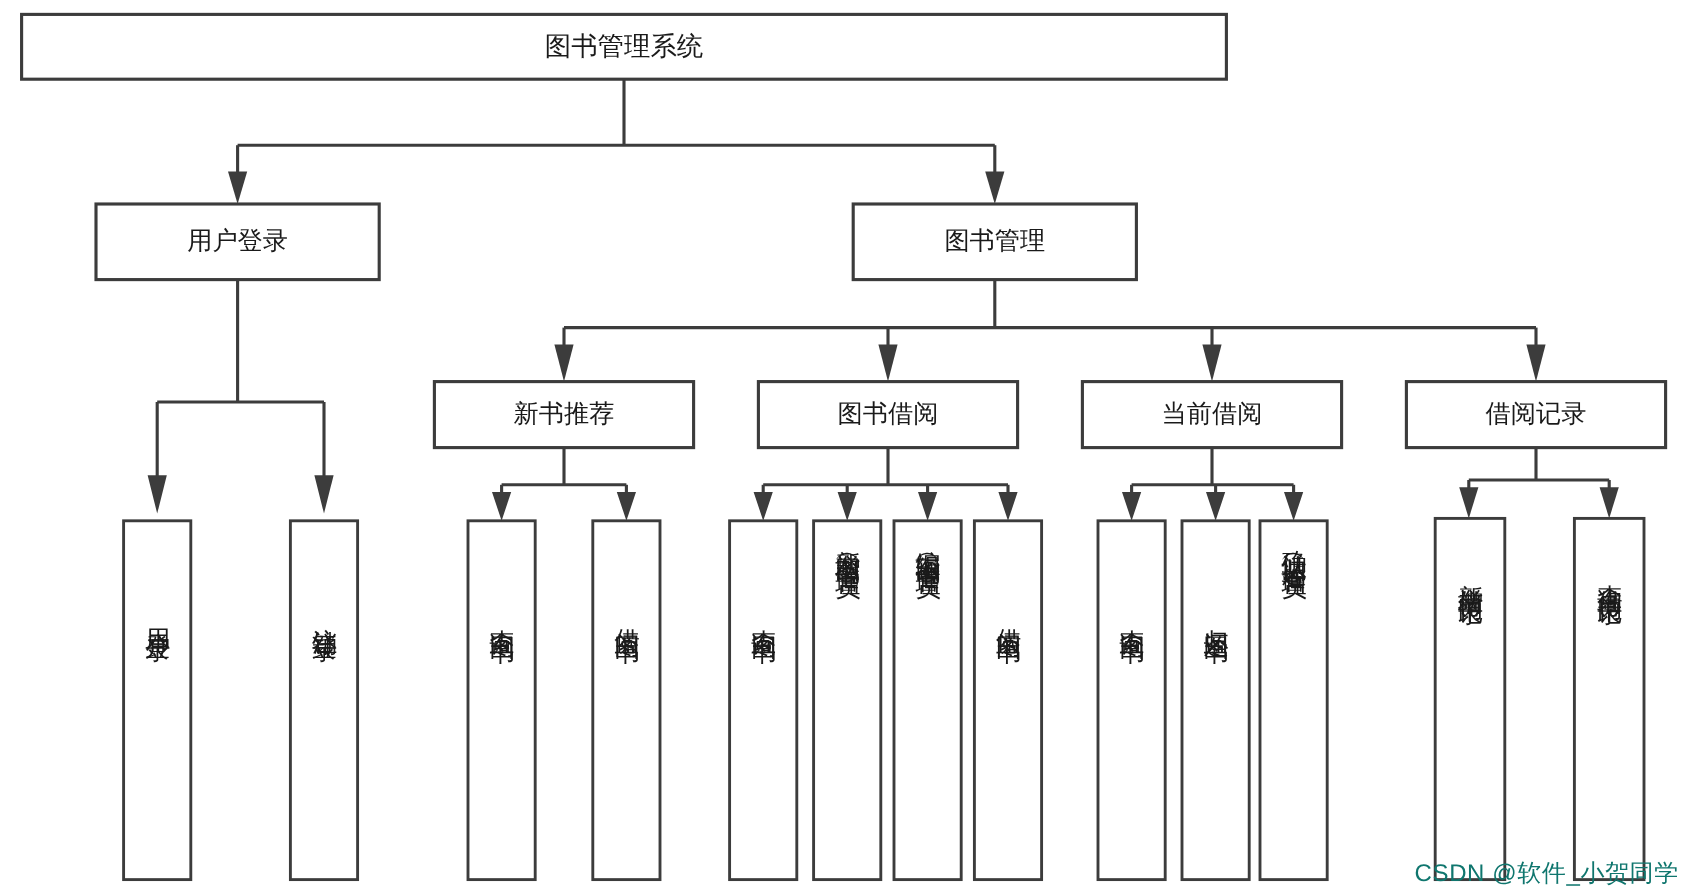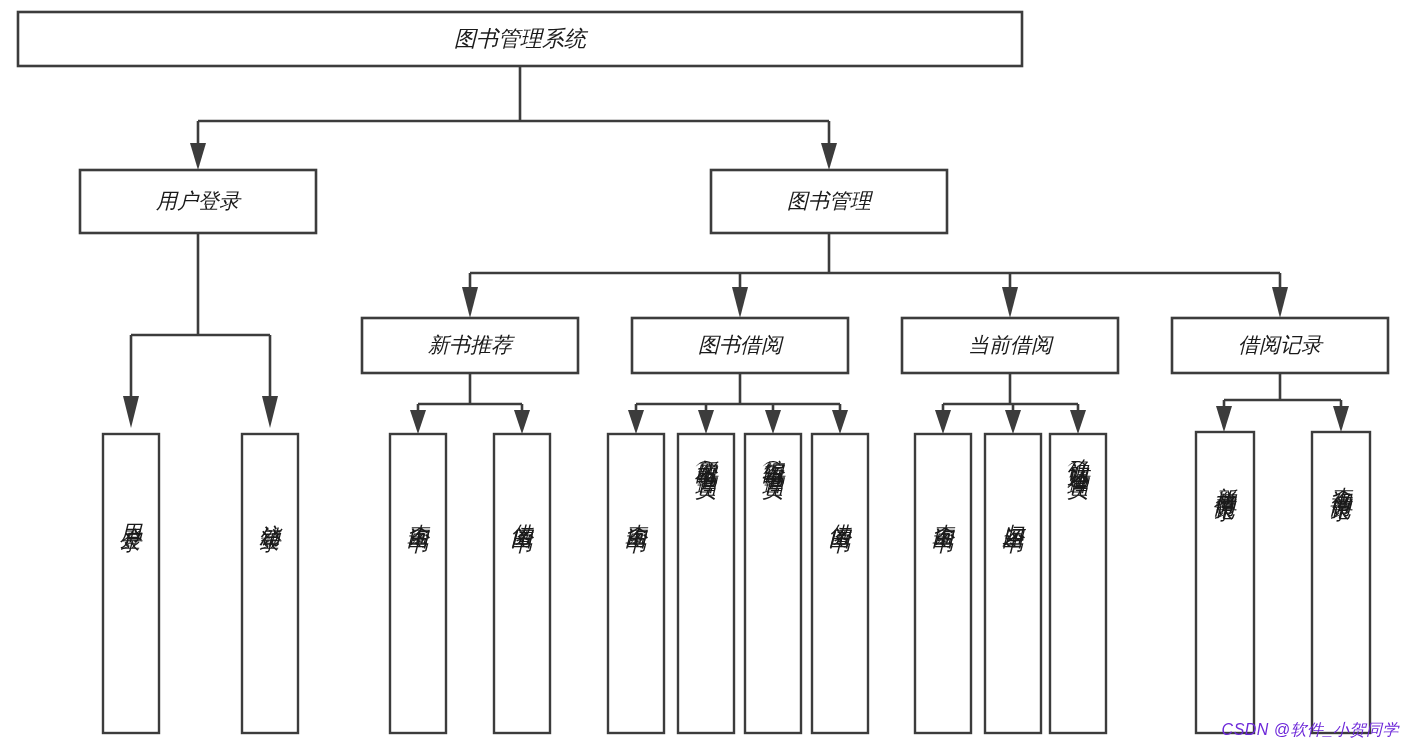--- a/index.html
+++ b/index.html
@@ -9,21 +9,20 @@
   }
   body {
     font-family: "Liberation Sans", "DejaVu Sans", sans-serif;
   }
   #diagram-root {
     position: relative;
     width: 1405px;
     height: 747px;
     background: #ffffff;
     overflow: hidden;
-    font-style: italic;
   }
   svg.diagram-canvas {
     position: absolute;
     left: 0;
     top: 0;
     width: 1405px;
     height: 747px;
     display: block;
   }
   .node-box {
@@ -73,22 +72,22 @@
     white-space: nowrap;
     text-align: center;
     transform: translate(-50%, 0);
     pointer-events: none;
   }
   .watermark {
     position: absolute;
     right: 6px;
     bottom: 6px;
     font-family: "Liberation Sans", "DejaVu Sans", sans-serif;
-    font-size: 16px;
-    color: #6d28d9;
+    font-size: 20px;
+    color: #0f766e;
     letter-spacing: 0.5px;
     white-space: nowrap;
   }
 </style>
 </head>
 <body>
 
 <div id="diagram-root">
 
   <svg class="diagram-canvas" viewBox="0 0 1405 747" xmlns="http://www.w3.org/2000/svg">

